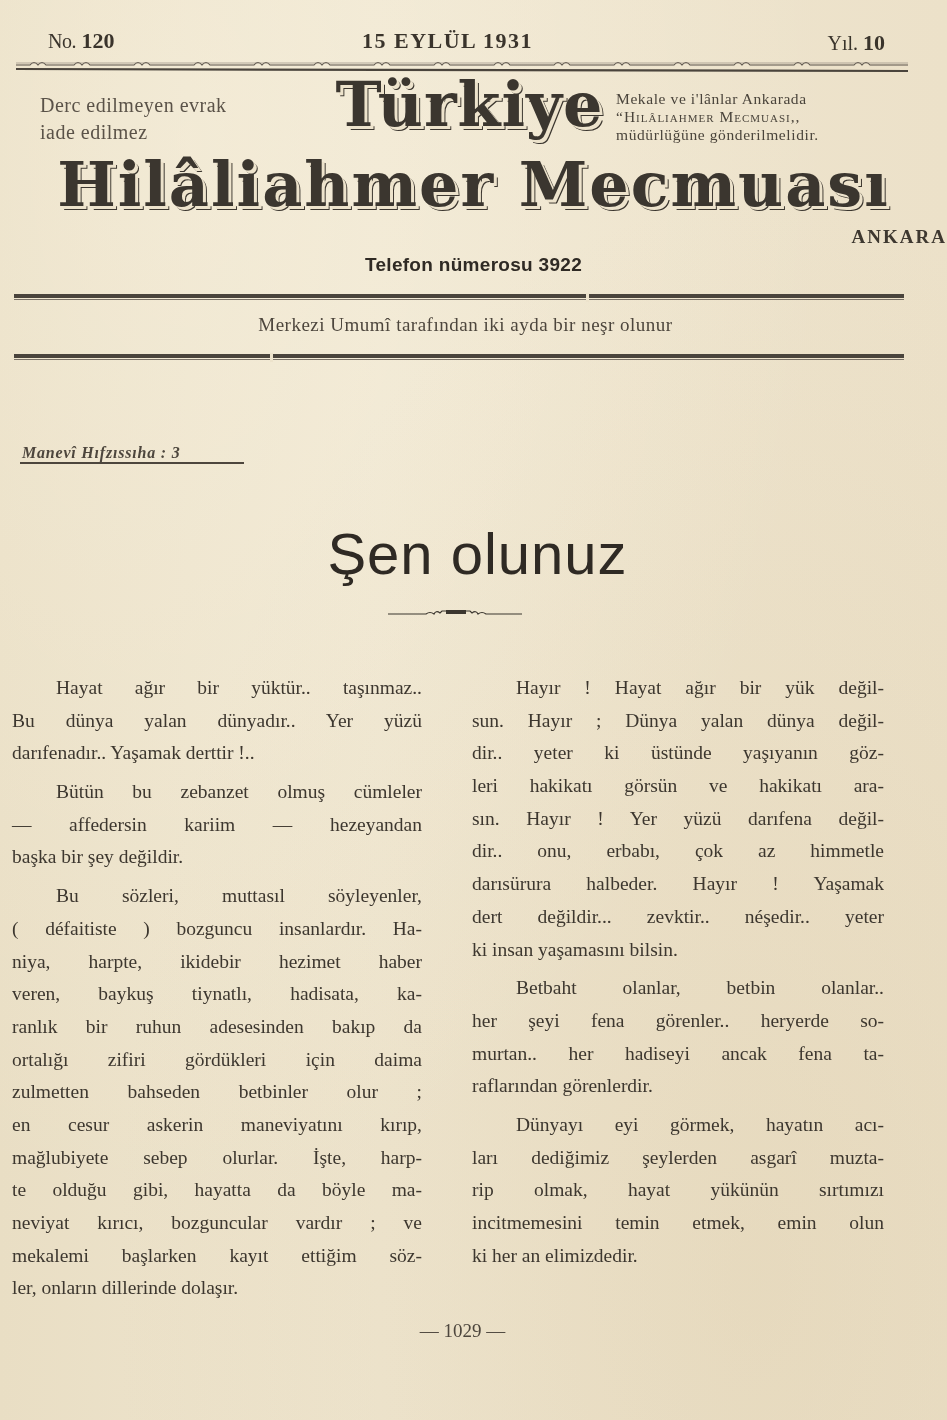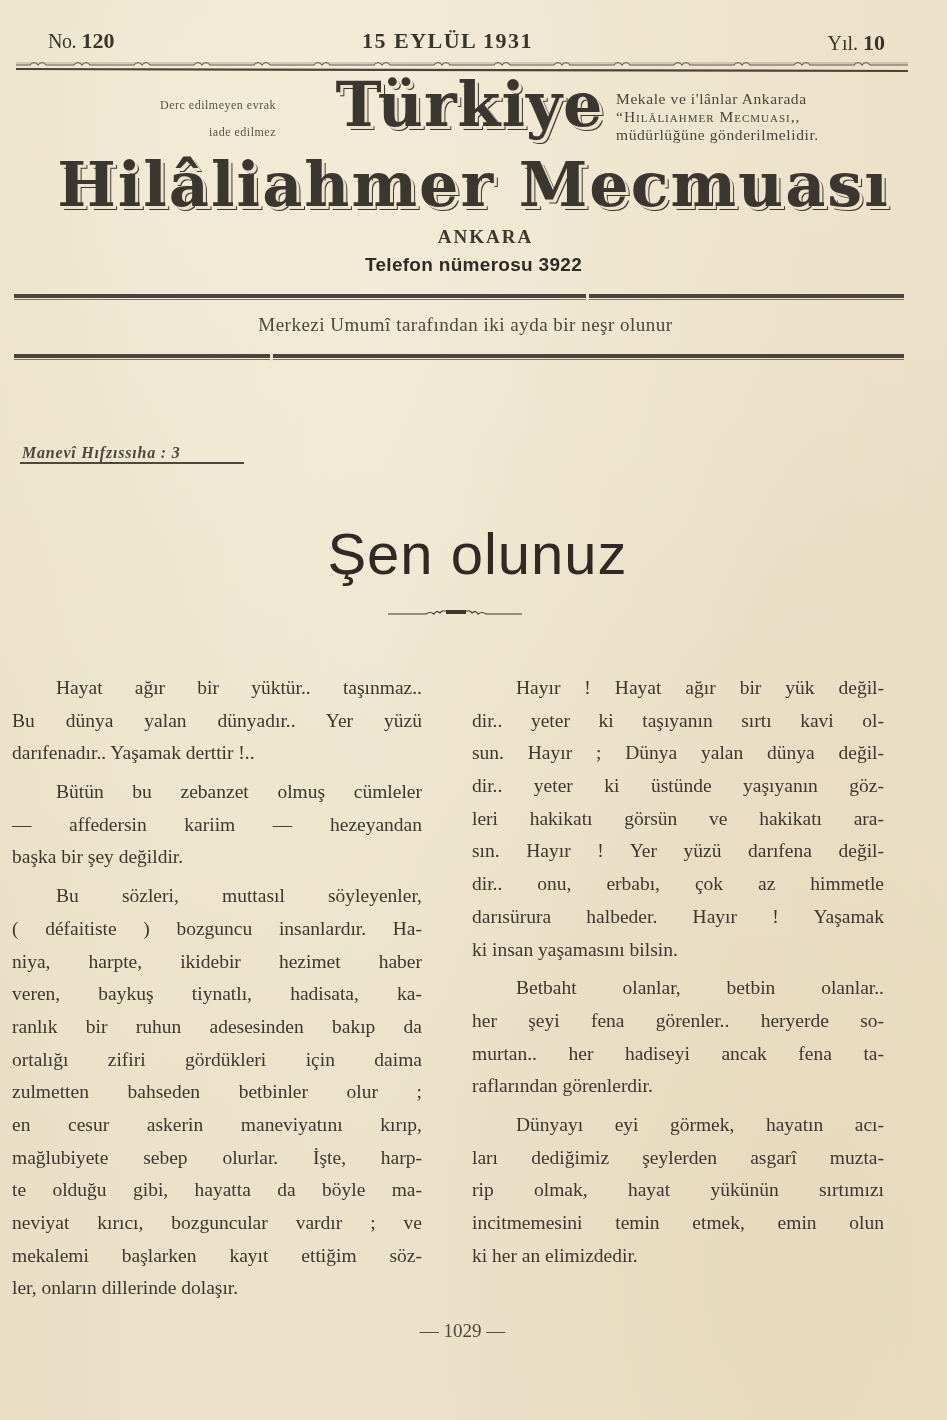--- a/index.html
+++ b/index.html
@@ -21,37 +21,37 @@
     .meta-left { position: absolute; left: 8px; top: 6px; font-size: 22px; }
     .meta-left .lbl { font-family: "Liberation Serif", serif; font-size: 20px; letter-spacing: -0.5px; }
     .meta-left .num, .meta-right .num { font-family: "Liberation Serif", serif; font-weight: bold; font-size: 22px; }
     .meta-center { position: absolute; left: 0; right: 0; top: 6px; text-align: center; font-weight: bold; font-size: 22px; letter-spacing: 1.5px; margin-left: -30px; }
     .meta-right { position: absolute; right: 0; top: 8px; font-size: 20px; }
 
     
     .wavy { position: absolute; top: 58px; left: 16px; width: 892px; height: 16px; }
 
     
-    .note-left { position: absolute; top: 92px; left: 40px; width: 236px; text-align: right; font-size: 12px; line-height: 27px; color: #5a5248; letter-spacing: 0.5px; }
+    .note-left { position: absolute; top: 92px; left: 40px; width: 236px; text-align: left; font-size: 20px; line-height: 27px; color: #5a5248; letter-spacing: 0.5px; }
     .note-right { position: absolute; top: 90px; left: 616px; width: 300px; text-align: left; font-size: 15.5px; line-height: 18px; color: #4a443b; letter-spacing: 0.6px; }
     .note-right .smallcaps { font-variant: small-caps; letter-spacing: 1px; }
 
     .title-turkiye {
       position: absolute; top: 68px; left: 0; right: 0; text-align: center;
       font-family: "DejaVu Serif", serif; font-weight: bold; font-size: 62px;
       color: #3b362f; letter-spacing: 1px; margin-left: -8px;
       text-shadow: 3px 3px 0 #ede3cc, 4px 4px 0 #3b362f;
     }
     .title-main {
       position: absolute; top: 148px; left: 0; right: 0; text-align: center;
       font-family: "DejaVu Serif", serif; font-weight: bold; font-size: 62px;
       color: #3b362f; letter-spacing: 2px;
       text-shadow: 3px 3px 0 #ede3cc, 4px 4px 0 #3b362f;
     }
-    .city { position: absolute; top: 226px; left: 0; right: 0; text-align: center; font-weight: bold; font-size: 19px; letter-spacing: 2px; color: #3e3830; padding-left: 24px; }
+    .city { position: absolute; top: 226px; left: 0; right: 0; text-align: right; font-weight: bold; font-size: 19px; letter-spacing: 2px; color: #3e3830; padding-left: 24px; }
     .phone { position: absolute; top: 254px; left: 0; right: 0; text-align: center; font-family: "Liberation Sans", sans-serif; font-weight: bold; font-size: 19px; color: #2f2a24; letter-spacing: 0.3px; }
 
     .rule-double { position: absolute; left: 14px; width: 890px; height: 7px; }
     .rule-double .a { position: absolute; left: 0; right: 0; top: 0; height: 4px; background: #4a443c; }
     .rule-double .b { position: absolute; left: 0; right: 0; top: 5px; height: 1px; background: #7a7268; }
     .rule-gap { position: absolute; top: -1px; width: 3px; height: 9px; background: #ede3cc; }
 
     .frequency { position: absolute; top: 314px; left: 0; right: 0; text-align: center; font-size: 19px; color: #4d463d; letter-spacing: 0.5px; margin-left: -16px; }
 
     
@@ -158,27 +158,27 @@
       <span class="line">te olduğu gibi, hayatta da böyle ma-</span>
       <span class="line">neviyat kırıcı, bozguncular vardır ; ve</span>
       <span class="line">mekalemi başlarken kayıt ettiğim söz-</span>
       <span class="line last">ler, onların dillerinde dolaşır.</span>
     </div>
   </div>
 
   <div class="col col-right">
     <div>
       <span class="line indent">Hayır ! Hayat ağır bir yük değil-</span>
-      <span class="line">dir.. yeter ki taşıyanın sırtı kavi ol-</span>
       <span class="line">sun. Hayır ; Dünya yalan dünya değil-</span>
       <span class="line">dir.. yeter ki üstünde yaşıyanın göz-</span>
       <span class="line">leri hakikatı görsün ve hakikatı ara-</span>
       <span class="line">sın. Hayır ! Yer yüzü darıfena değil-</span>
       <span class="line">dir.. onu, erbabı, çok az himmetle</span>
       <span class="line">darısürura halbeder. Hayır ! Yaşamak</span>
+      <span class="line">dert değildir... zevktir.. néşedir.. yeter</span>
       <span class="line last">ki insan yaşamasını bilsin.</span>
     </div>
     <span class="gap"></span>
     <div>
       <span class="line indent">Betbaht olanlar, betbin olanlar..</span>
       <span class="line">her şeyi fena görenler.. heryerde so-</span>
       <span class="line">murtan.. her hadiseyi ancak fena ta-</span>
       <span class="line last">raflarından görenlerdir.</span>
     </div>
     <span class="gap"></span>

